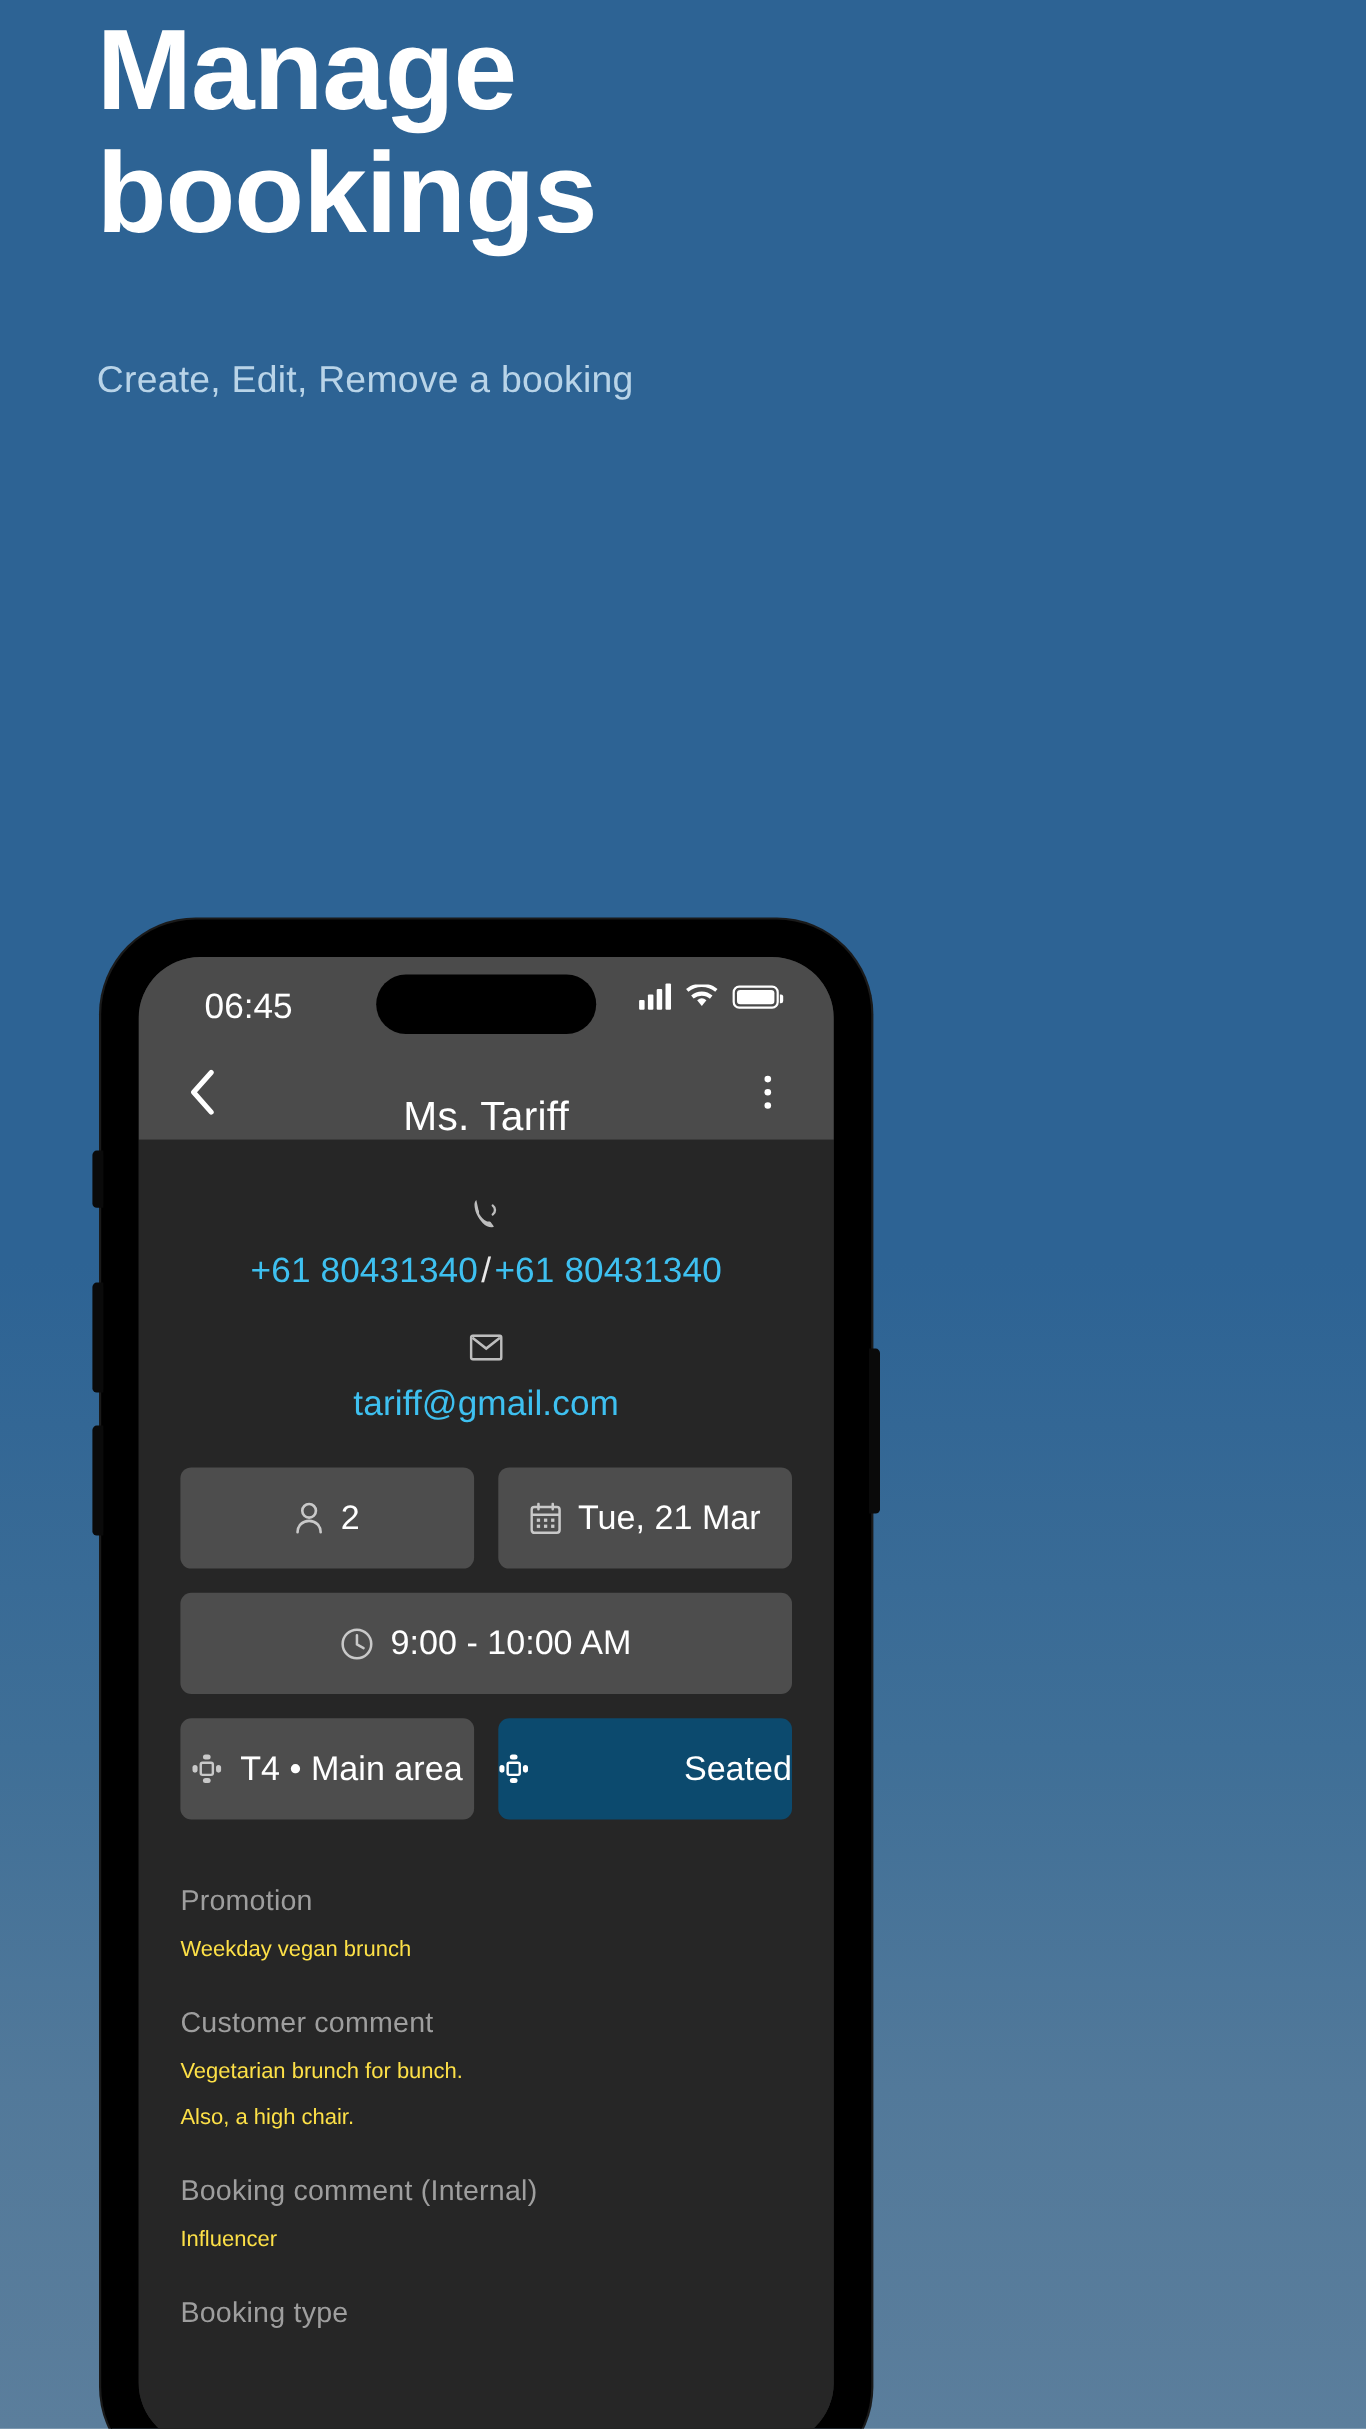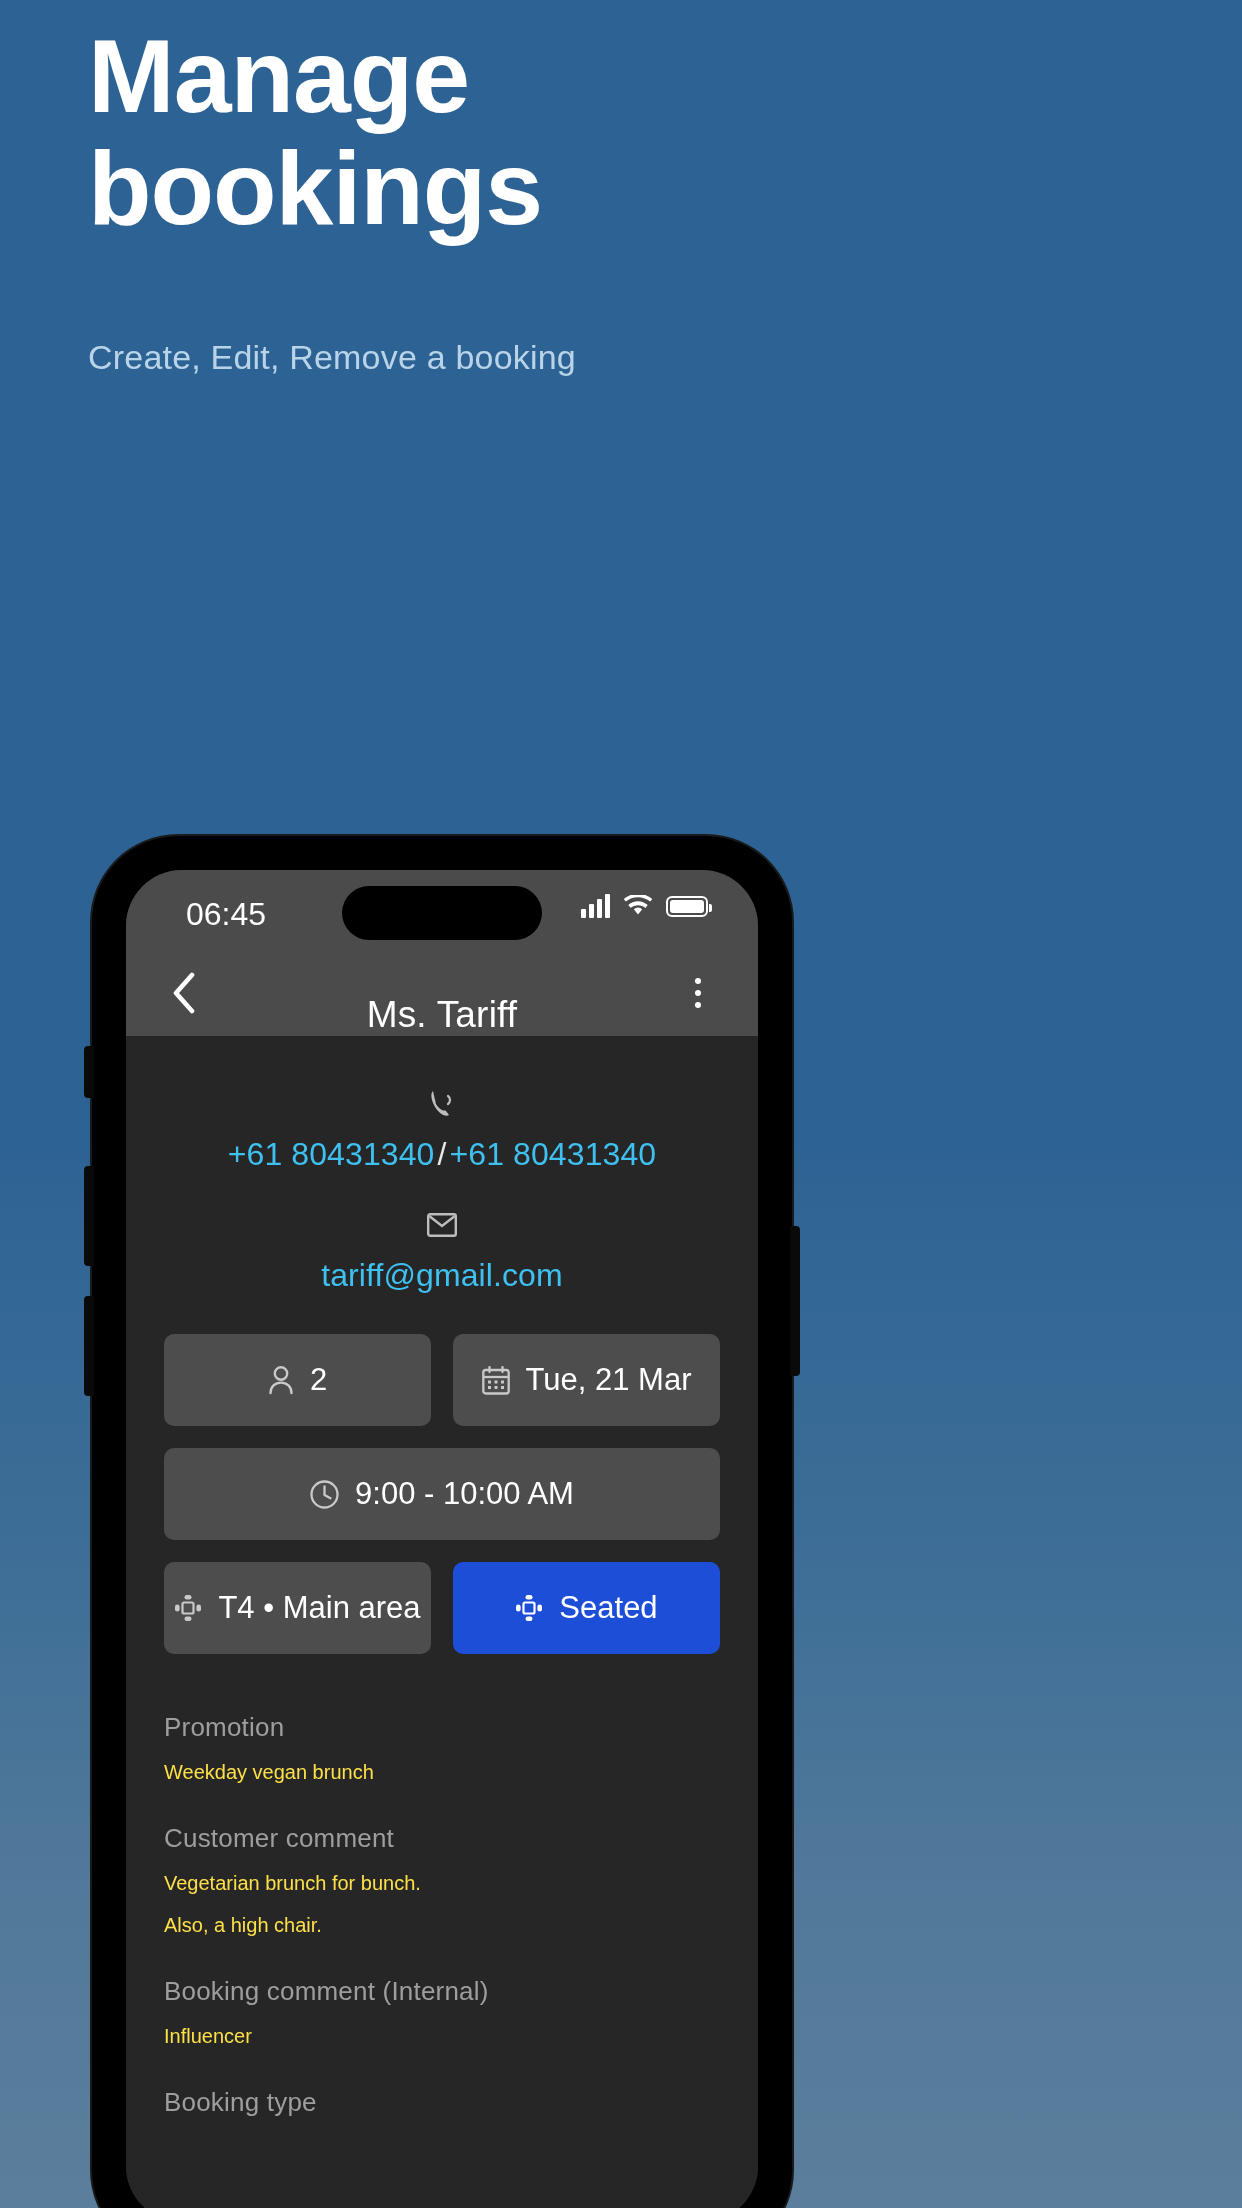--- a/index.html
+++ b/index.html
@@ -5,21 +5,21 @@
   * { margin:0; padding:0; box-sizing:border-box; }
   html, body { width:1242px; height:2208px; }
   body {
     font-family: "Liberation Sans", sans-serif;
     background: linear-gradient(180deg, #2d6394 0%, #2d6394 52%, #3f6f97 72%, #52799a 86%, #5b7e9c 100%);
     overflow:hidden;
     position:relative;
   }
 
   
-  .hero { position:absolute; left:88px; top:12px; width:1000px; }
+  .hero { position:absolute; left:88px; top:0; width:1000px; }
   .hero-title {
     color:#ffffff;
     font-weight:bold;
     font-size:104px;
     line-height:112px;
     letter-spacing:-1px;
     margin-top:8px;
     white-space:pre-line;
   }
   .hero-sub {
@@ -120,21 +120,21 @@
   .chip-row { display:flex; gap:22px; margin-bottom:22px; }
   .chip {
     flex:1;
     background:#4d4d4d;
     border-radius:10px;
     height:92px;
     display:flex; align-items:center; justify-content:center; gap:16px;
     color:#fff; font-size:31px; cursor:pointer;
   }
   .chip.full { flex:1 1 100%; }
-  .chip.accent { background:#1d4ed8; }
+  .chip.accent { background:#0c4a6e;justify-content:space-between; }
   .chip .ico { display:flex; align-items:center; color:#c9c9c9; }
   .chip.accent .ico { color:#ffffff; }
 
   .details { padding:36px 38px 0 38px; }
   .detail-block { margin-bottom:30px; }
   .detail-label { color:#9e9e9e; font-size:26px; margin-bottom:8px; letter-spacing:0.2px; }
   .detail-value { color:#fde047; font-size:20px; line-height:42px; white-space:pre-line; }
 </style>
 </head>
 <body>

